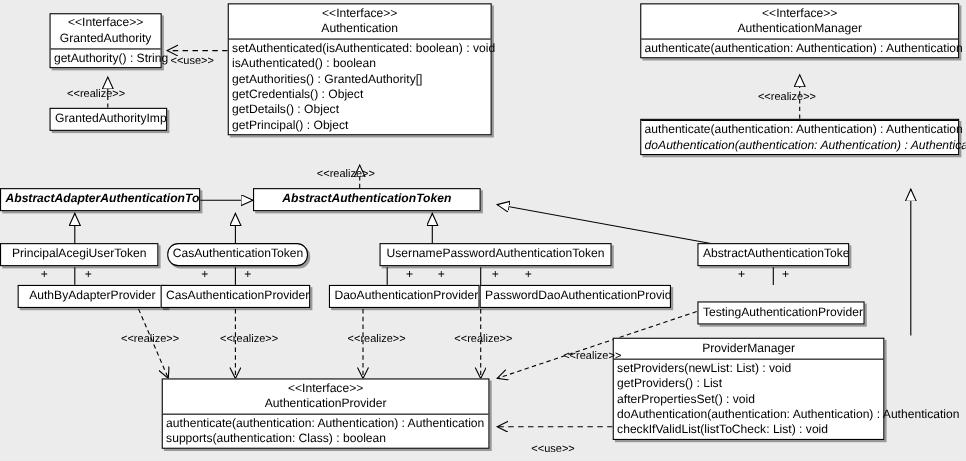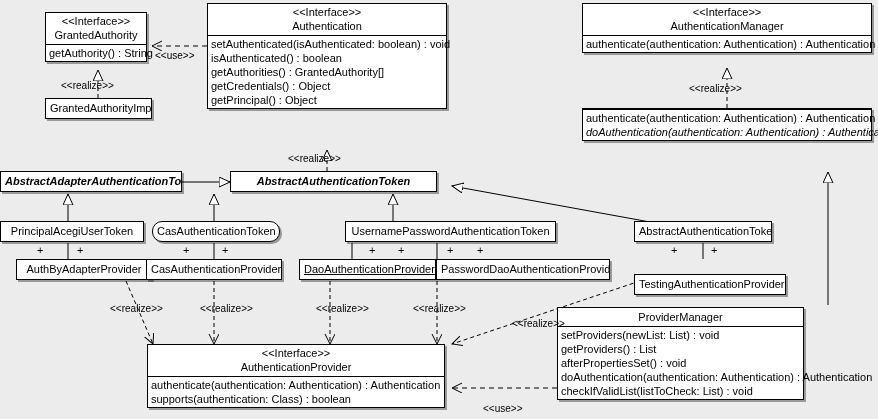--- a/index.html
+++ b/index.html
@@ -201,20 +201,21 @@
   <div class="uml-box" style="left:207px; top:3px; width:240px;">
     <div class="uml-head">
       <span class="stereo">&lt;&lt;Interface&gt;&gt;</span>
       <span class="cname">Authentication</span>
     </div>
     <div class="uml-compartment">
       <span class="member">setAuthenticated(isAuthenticated: boolean) : void</span>
       <span class="member">isAuthenticated() : boolean</span>
       <span class="member">getAuthorities() : GrantedAuthority[]</span>
       <span class="member">getCredentials() : Object</span>
+      <span class="member">getDetails() : Object</span>
       <span class="member">getPrincipal() : Object</span>
     </div>
   </div>
 
   <div class="uml-box" style="left:582px; top:3px; width:290px;">
     <div class="uml-head">
       <span class="stereo">&lt;&lt;Interface&gt;&gt;</span>
       <span class="cname">AuthenticationManager</span>
     </div>
     <div class="uml-compartment">
@@ -254,21 +255,21 @@
   </div>
 
   <div class="uml-box" style="left:16px; top:259px; width:136px;">
     <span class="single-name">AuthByAdapterProvider</span>
   </div>
 
   <div class="uml-box" style="left:146px; top:259px; width:136px;">
     <span class="single-name">CasAuthenticationProvider</span>
   </div>
 
-  <div class="uml-box" style="left:299px; top:259px; width:137px;text-decoration:underline;">
+  <div class="uml-box" style="left:299px; top:259px; width:137px;">
     <span class="single-name">DaoAuthenticationProvider</span>
   </div>
 
   <div class="uml-box" style="left:436px; top:259px; width:174px;">
     <span class="single-name">PasswordDaoAuthenticationProvider</span>
   </div>
 
   <div class="uml-box" style="left:634px; top:274px; width:152px;">
     <span class="single-name">TestingAuthenticationProvider</span>
   </div>

